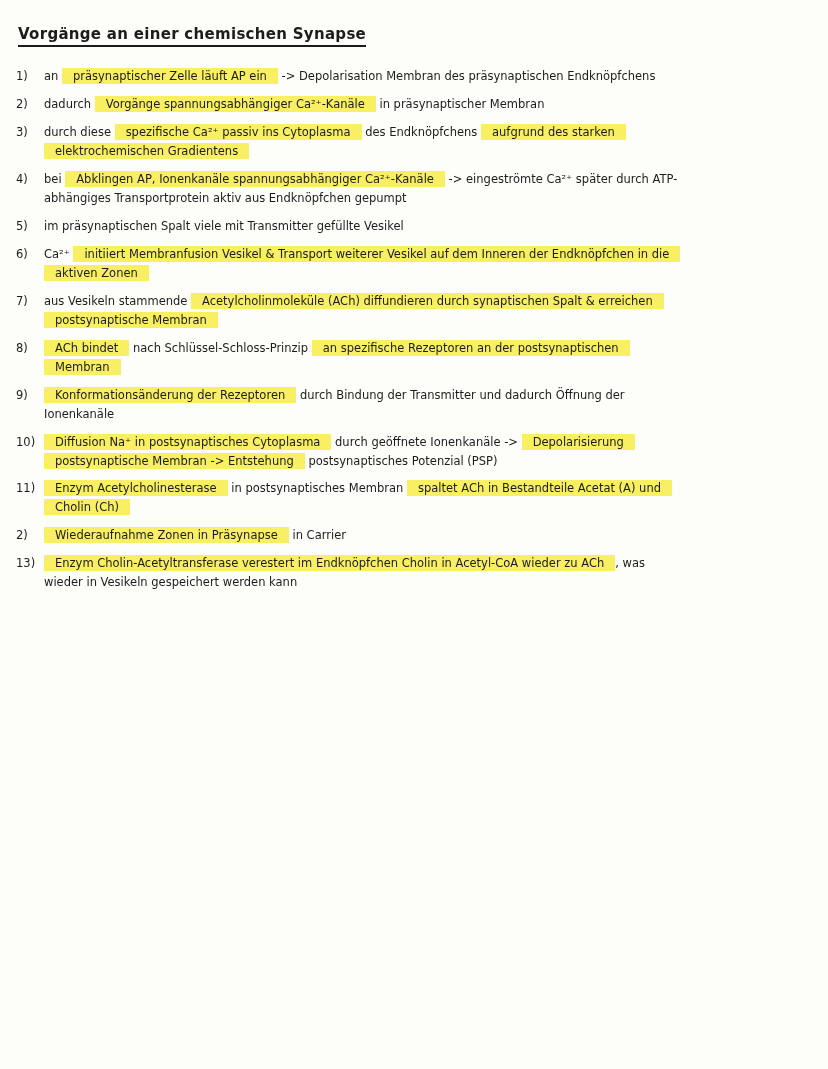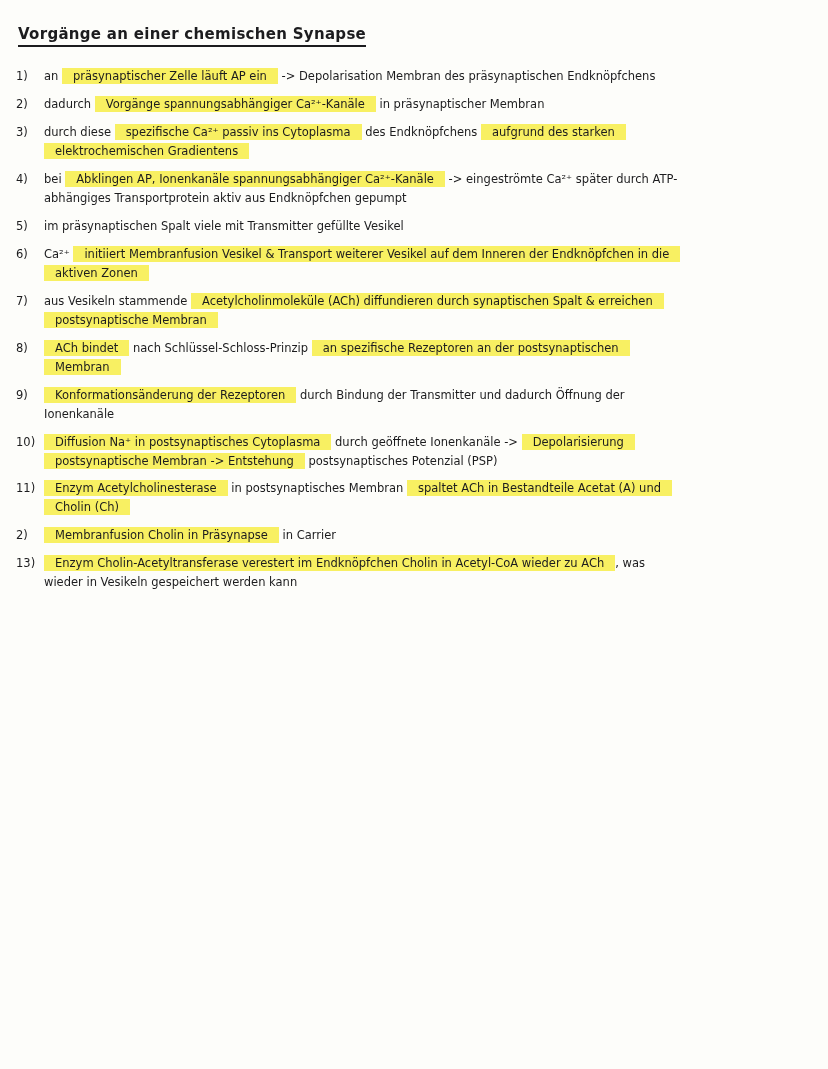--- a/index.html
+++ b/index.html
@@ -102,20 +102,20 @@
       <li class="note-item">
         <span class="num">10)</span>
         <span class="body"><span class="hl">Diffusion Na⁺ in postsynaptisches Cytoplasma</span><span class="plain"> durch geöffnete Ionenkanäle -&gt; </span><span class="hl">Depolarisierung postsynaptische Membran -&gt; Entstehung</span><span class="plain"> postsynaptisches Potenzial (PSP)</span></span>
       </li>
       <li class="note-item">
         <span class="num">11)</span>
         <span class="body"><span class="hl">Enzym Acetylcholinesterase</span><span class="plain"> in postsynaptisches Membran </span><span class="hl">spaltet ACh in Bestandteile Acetat (A) und Cholin (Ch)</span></span>
       </li>
       <li class="note-item">
         <span class="num">2)</span>
-        <span class="body"><span class="hl">Membranfusion Cholin in Präsynapse</span><span class="plain"> in Carrier</span></span>
+        <span class="body"><span class="hl">Wiederaufnahme Zonen in Präsynapse</span><span class="plain"> in Carrier</span></span>
       </li>
       <li class="note-item">
         <span class="num">13)</span>
         <span class="body"><span class="hl">Enzym Cholin-Acetyltransferase verestert im Endknöpfchen Cholin in Acetyl-CoA wieder zu ACh</span><span class="plain">, was wieder in Vesikeln gespeichert werden kann</span></span>
       </li>
     </ol>
 </div>
 
 </body></html>

